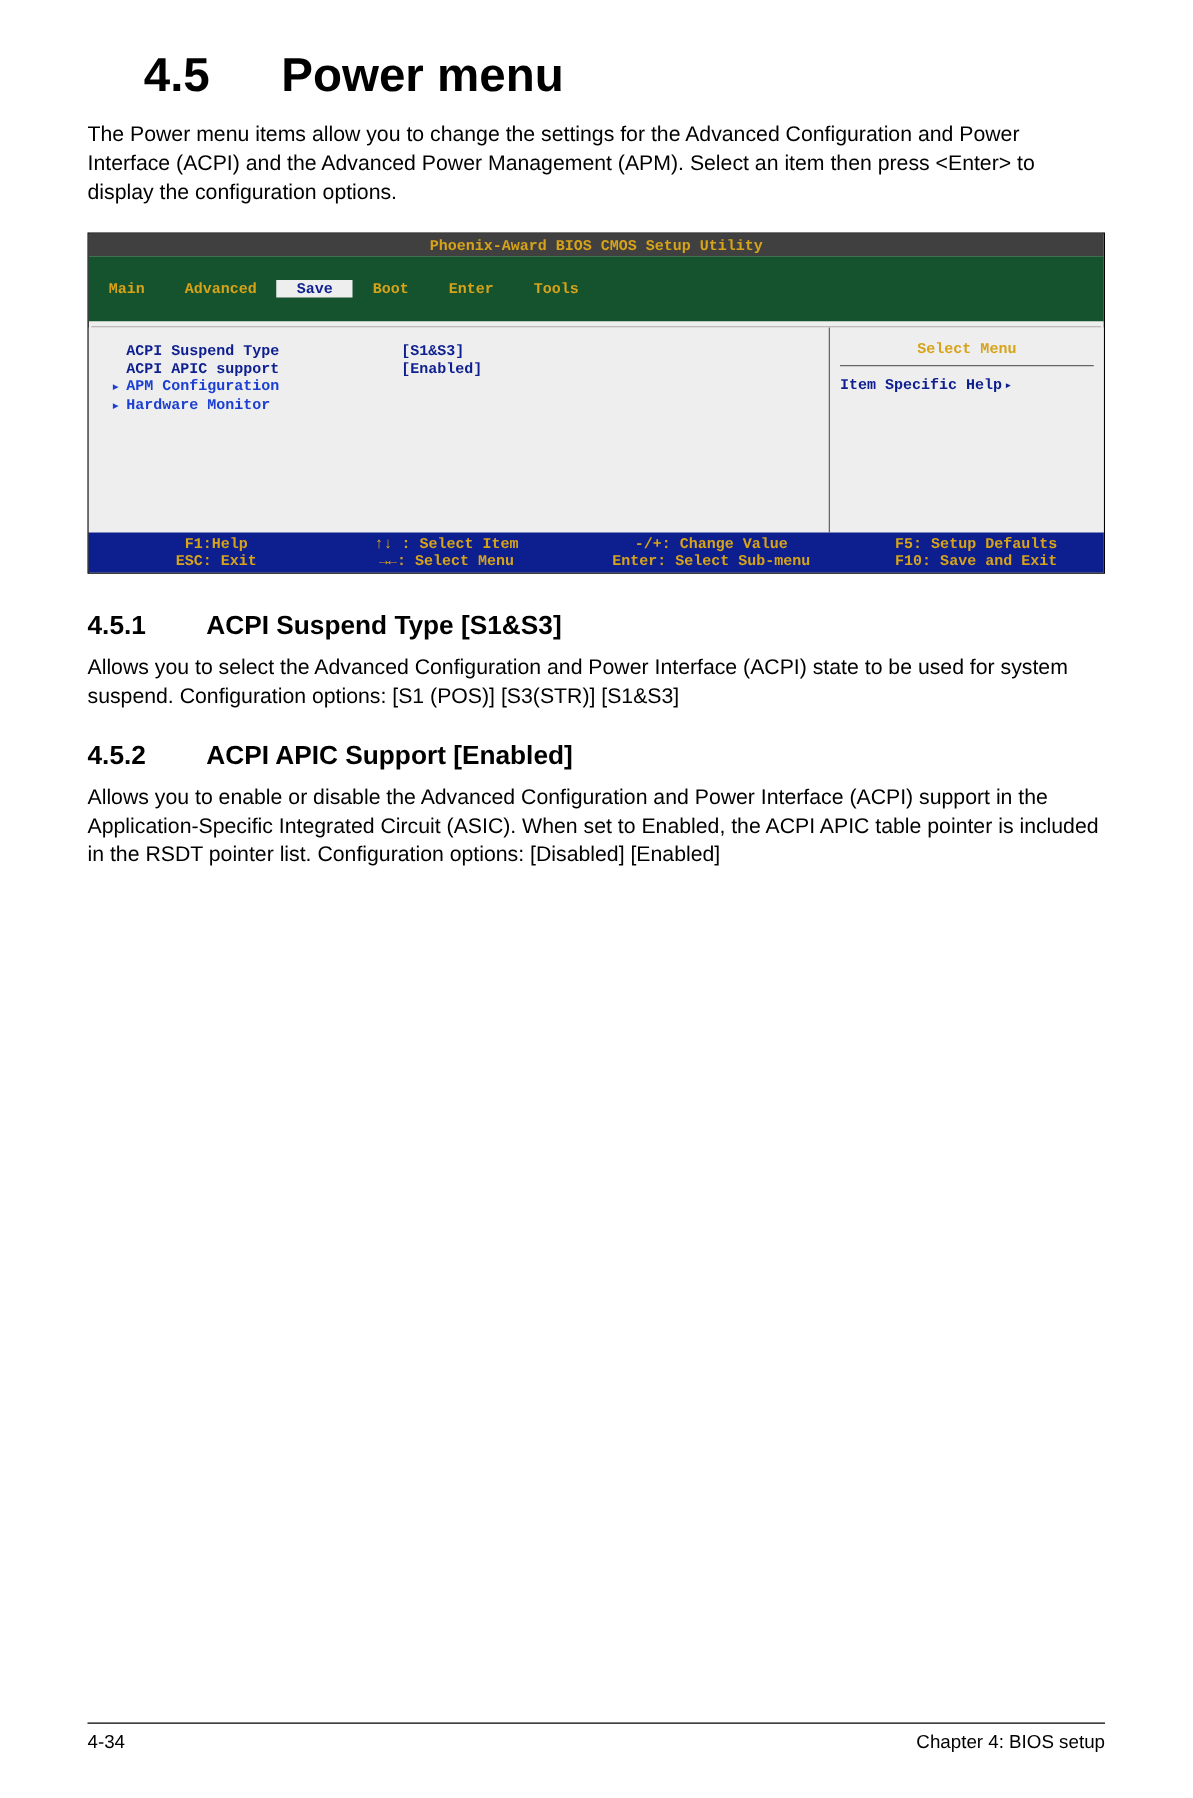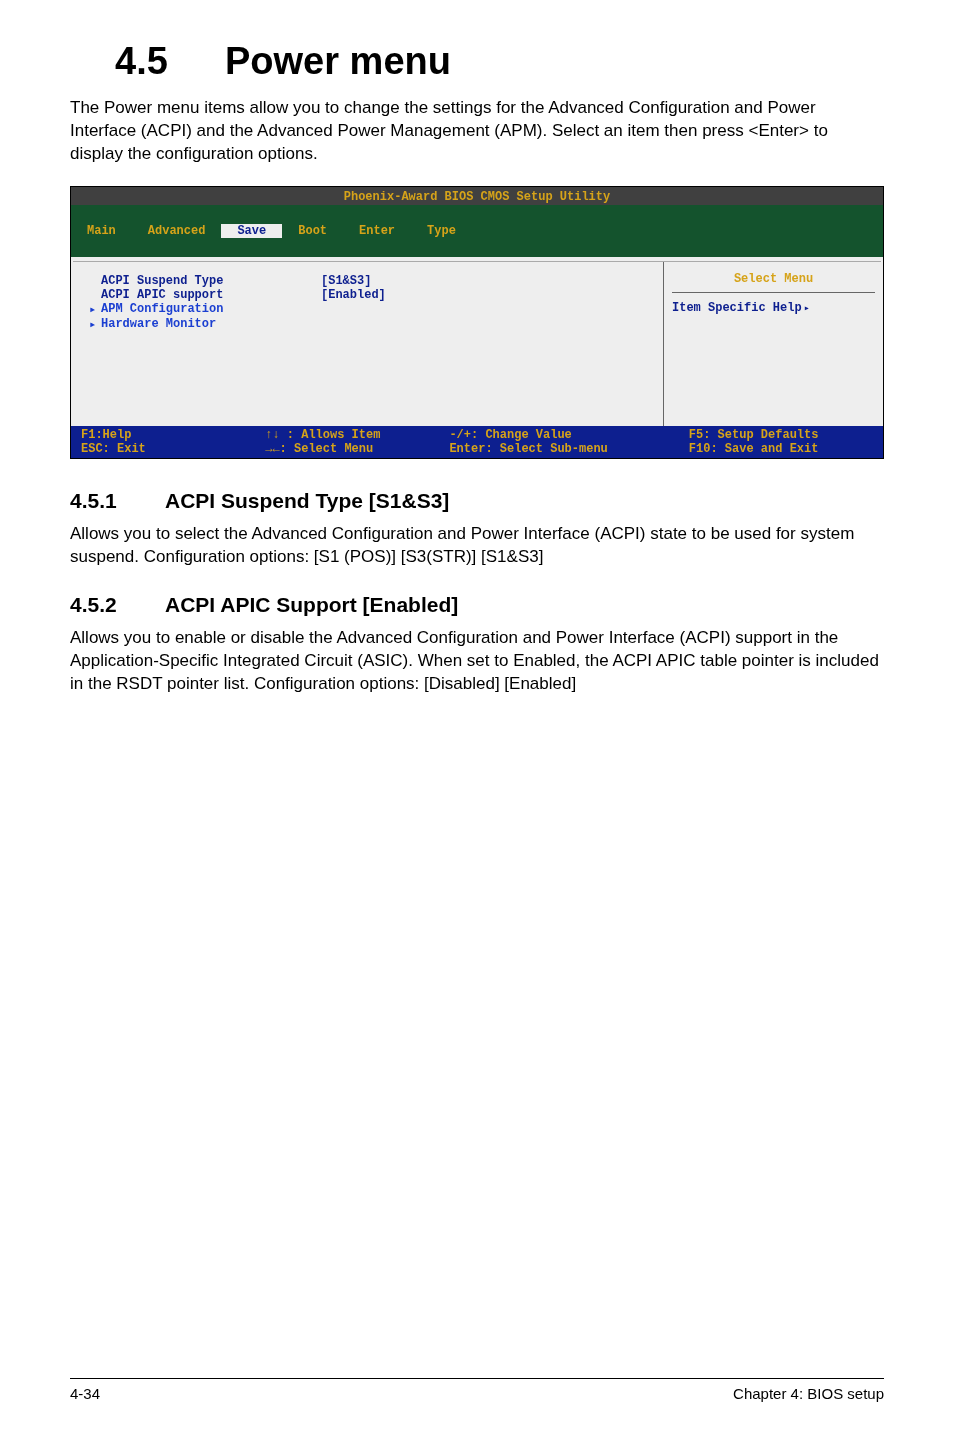--- a/index.html
+++ b/index.html
@@ -80,21 +80,21 @@
       border-bottom: 1px solid #666;
       margin-bottom: 8px;
     }
     .bios-help-text::after { content: "▸"; font-size: 10px; margin-left: 2px; }
     .bios-footer {
       display: flex;
       background: #0d1f8f;
       color: #d6a319;
       padding: 2px 10px;
     }
-    .bios-footer .col { flex: 1; white-space: pre; }
+    .bios-footer .col { flex: 1; white-space: pre; text-align: center; }
     .subsection-heading {
       font-size: 21px;
       font-weight: bold;
       margin-bottom: 10px;
     }
     .sub-number { display: inline-block; width: 95px; }
     .body-text {
       font-size: 17px;
       line-height: 1.35;
       margin-bottom: 24px;
@@ -123,21 +123,21 @@
 <p class="intro-text">The Power menu items allow you to change the settings for the Advanced Configuration and Power Interface (ACPI) and the Advanced Power Management (APM). Select an item then press &lt;Enter&gt; to display the configuration options.</p>
 
 <div class="bios-box">
   <div class="bios-title">Phoenix-Award BIOS CMOS Setup Utility</div>
   <div class="bios-menubar">
     <span>Main</span>
     <span>Advanced</span>
     <span class="active">Save</span>
     <span>Boot</span>
     <span>Enter</span>
-    <span>Type</span>
+    <span>Tools</span>
   </div>
   <div style="height:4px;background:#eeeeee;border-bottom:1px solid #aaa;margin:1px 2px 0 2px"></div>
   <div class="bios-body">
     <div class="bios-left">
       <div class="bios-row">
         <span class="bios-arrow">&nbsp;</span>
         <span class="bios-label">ACPI Suspend Type</span>
         <span class="bios-value">[S1&amp;S3]</span>
       </div>
       <div class="bios-row">
@@ -156,21 +156,21 @@
       <div class="spacer-body"></div>
     </div>
     <div class="bios-right">
       <div class="bios-right-title">Select Menu</div>
       <div class="bios-help-text">Item Specific Help</div>
     </div>
   </div>
   <div class="bios-footer">
     <div class="col"><span>F1:Help</span>
 <span>ESC: Exit</span></div>
-    <div class="col"><span>↑↓ : Allows Item</span>
+    <div class="col"><span>↑↓ : Select Item</span>
 <span>→←: Select Menu</span></div>
     <div class="col" style="flex:1.3"><span>-/+: Change Value</span>
 <span>Enter: Select Sub-menu</span></div>
     <div class="col"><span>F5: Setup Defaults</span>
 <span>F10: Save and Exit</span></div>
   </div>
 </div>
 
 <h2 class="subsection-heading">
   <span class="sub-number">4.5.1</span><span>ACPI Suspend Type [S1&amp;S3]</span>

